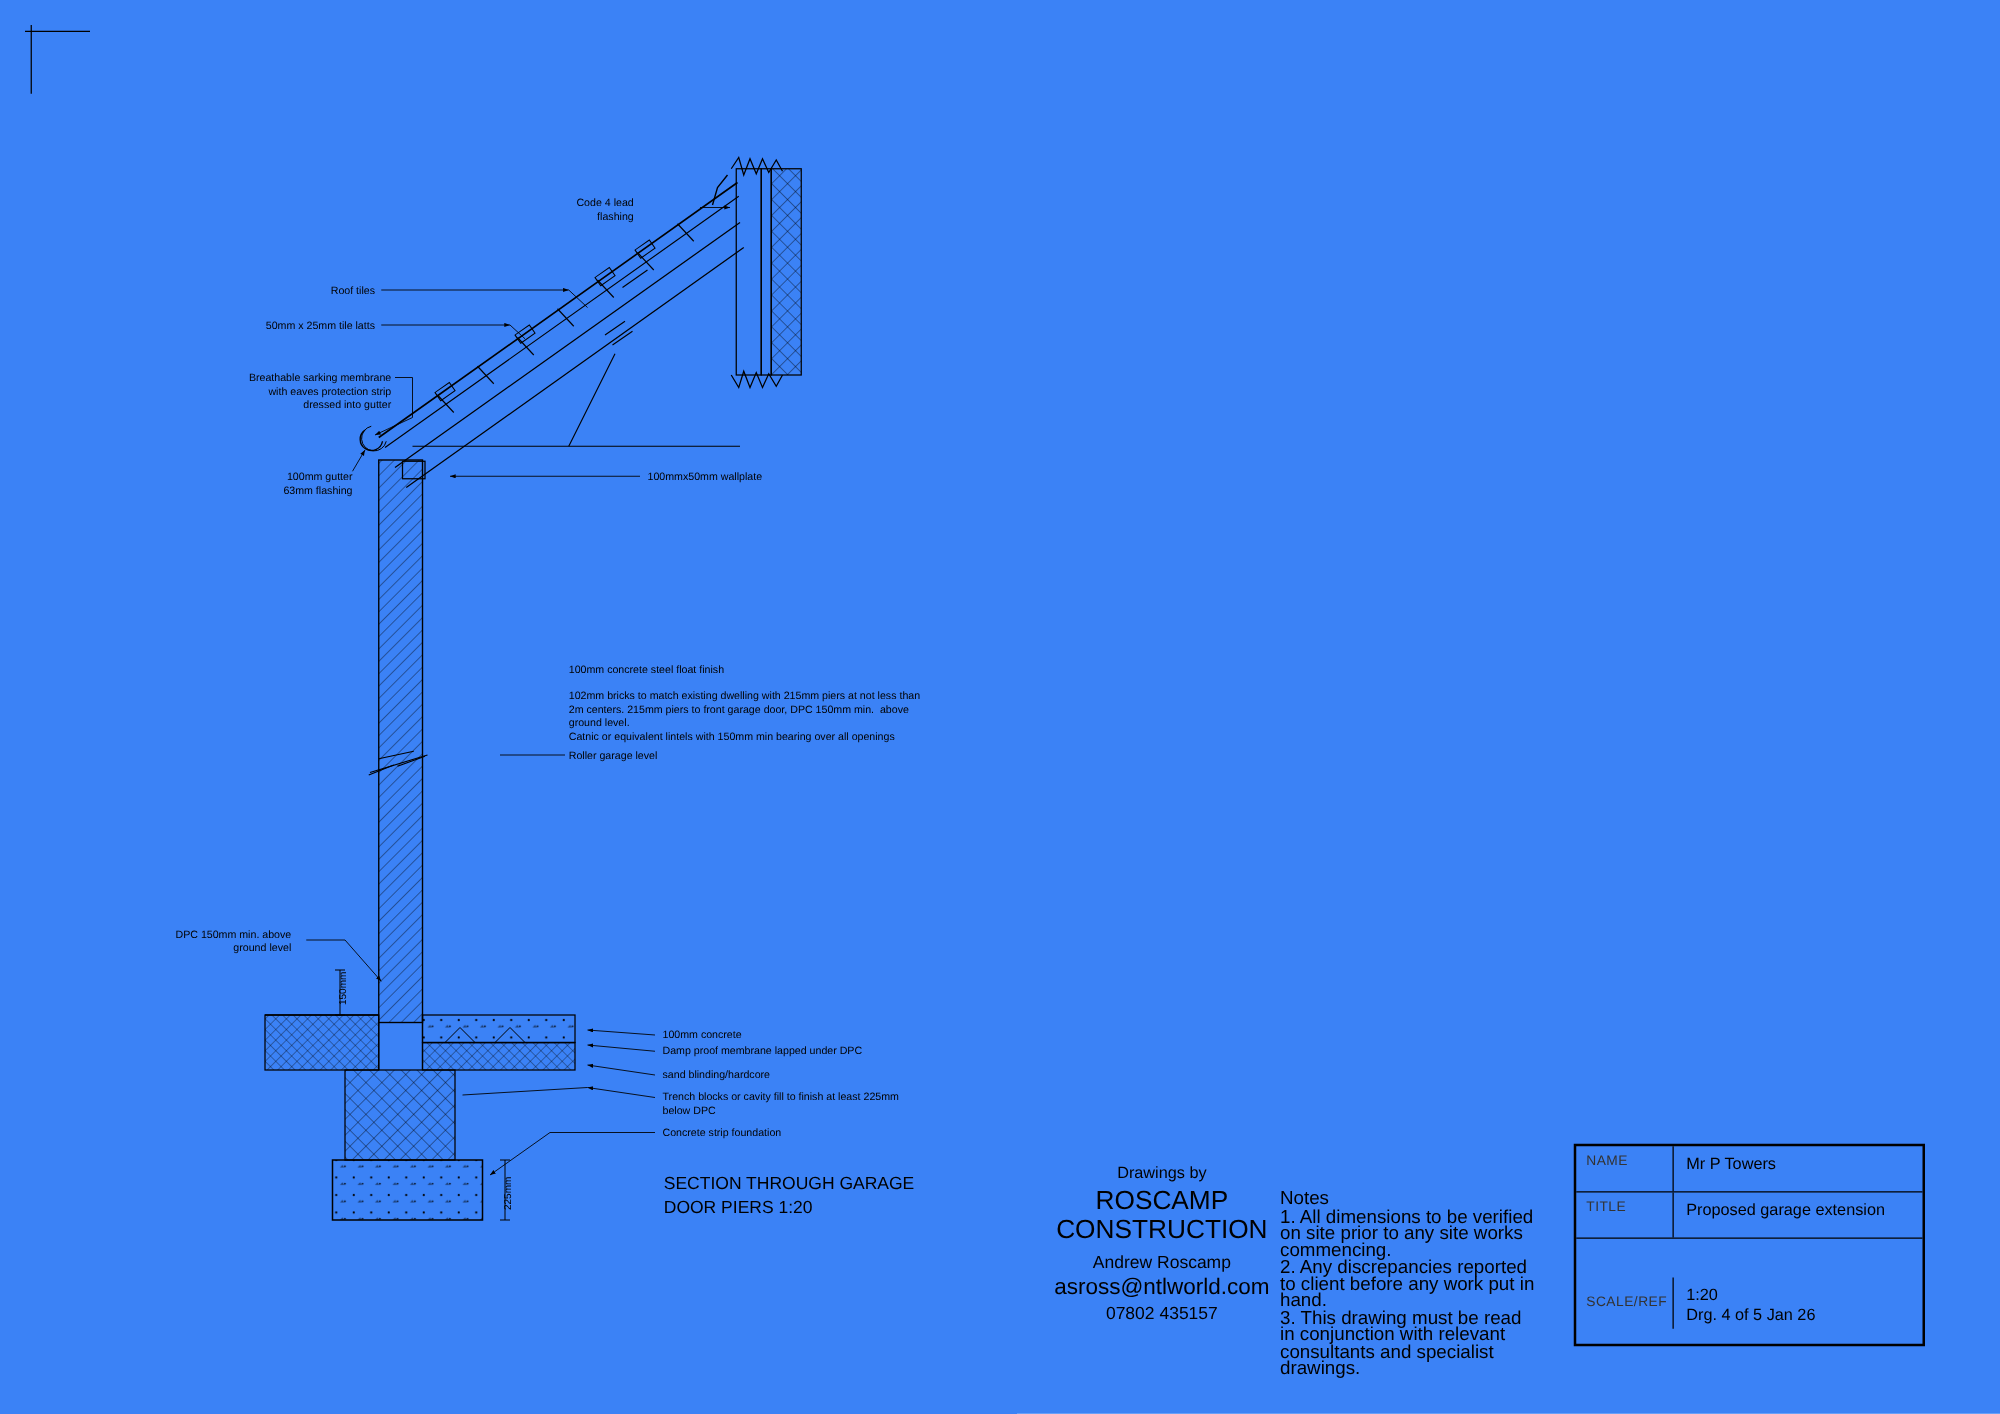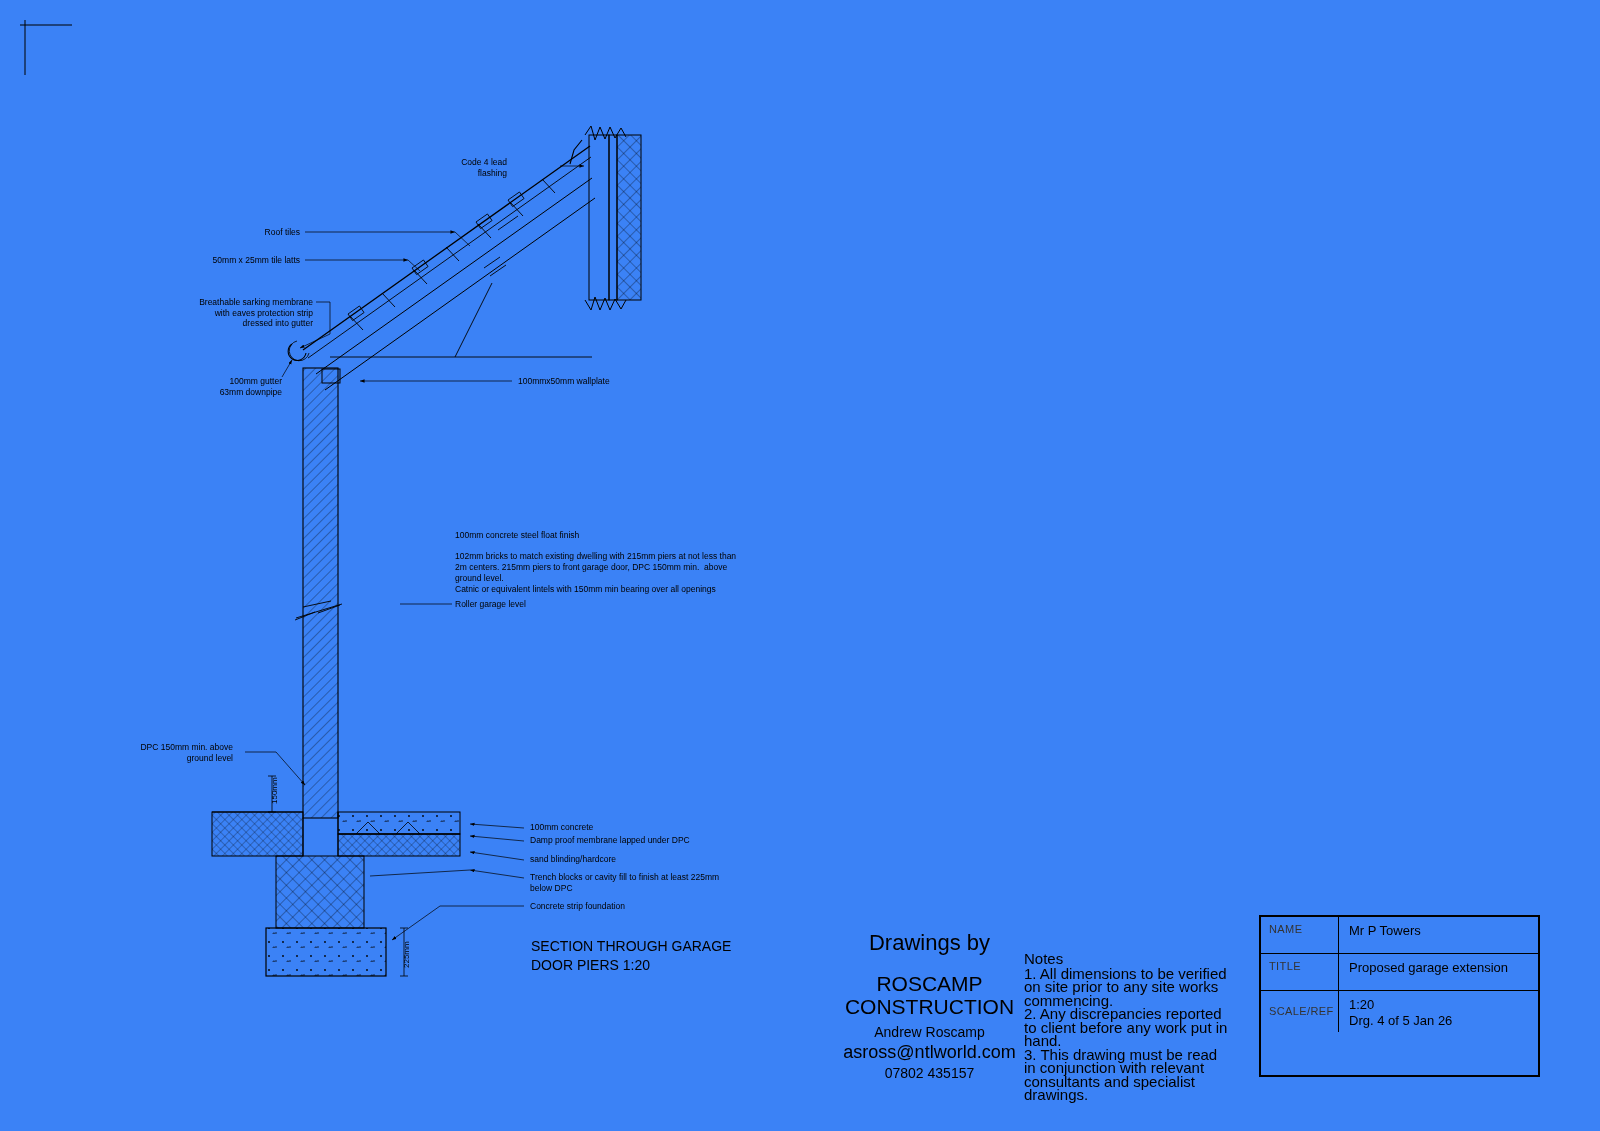--- a/index.html
+++ b/index.html
@@ -67,30 +67,30 @@
     flex: 1;
     box-sizing: border-box;
     font-size: 13px;
     padding: 6px 0 0 10px;
     line-height: 16px;
     white-space: pre-line;
   }
   .tb-r1 { height: 37px; }
   .tb-r2 { height: 43px; }
   .tb-r3 { height: 37px; }
-  .tb-r4 { height: 41px; border-bottom: none; }
+  .tb-r4 { height: 41px; border-bottom: none; margin-top: 31px; }
   
   #drawings-by {
     position: absolute;
     left: 842px;
     top: 930px;
     width: 175px;
     text-align: center;
   }
-  #drawings-by .db-line1 { font-size: 22px; margin-bottom: 16px; }
+  #drawings-by .db-line1 { font-size: 13px; margin-bottom: 4px; }
   #drawings-by .db-company { font-size: 21px; line-height: 23px; }
   #drawings-by .db-person { font-size: 14px; margin-top: 6px; }
   #drawings-by .db-email { font-size: 18px; margin-top: 2px; }
   #drawings-by .db-phone { font-size: 14px; margin-top: 2px; }
   #notes {
     position: absolute;
     left: 984px;
     top: 952px;
     width: 205px;
     font-size: 15px;
@@ -283,21 +283,21 @@
 
   <div class="lbl r" style="left:215px; top:227px; width:85px;">Roof tiles</div>
 
   <div class="lbl r" style="left:175px; top:255px; width:125px;">50mm x 25mm tile latts</div>
 
   <div class="lbl r" style="left:150px; top:297px; width:163px;">Breathable sarking membrane
 with eaves protection strip
 dressed into gutter</div>
 
   <div class="lbl r" style="left:172px; top:376px; width:110px;">100mm gutter
-63mm downpipe</div>
+63mm flashing</div>
 
   <div class="lbl" style="left:518px; top:376px;">100mmx50mm wallplate</div>
 
   <div class="lbl r" style="left:118px; top:742px; width:115px;">DPC 150mm min. above
 ground level</div>
 
   <div class="lbl" style="left:530px; top:822px;">100mm concrete</div>
 
   <div class="lbl" style="left:530px; top:835px;">Damp proof membrane lapped under DPC</div>
 

